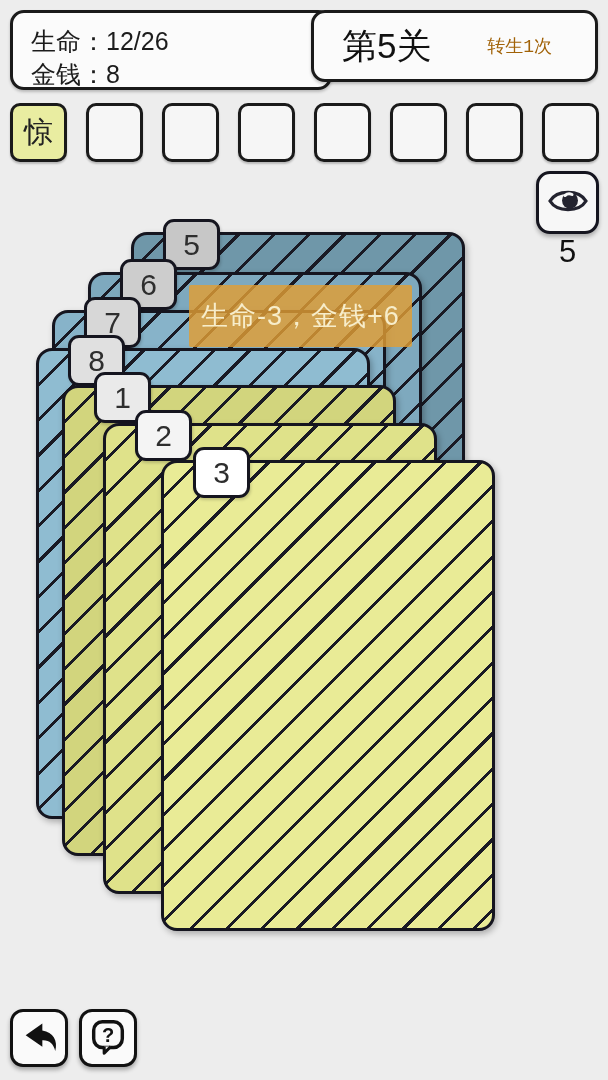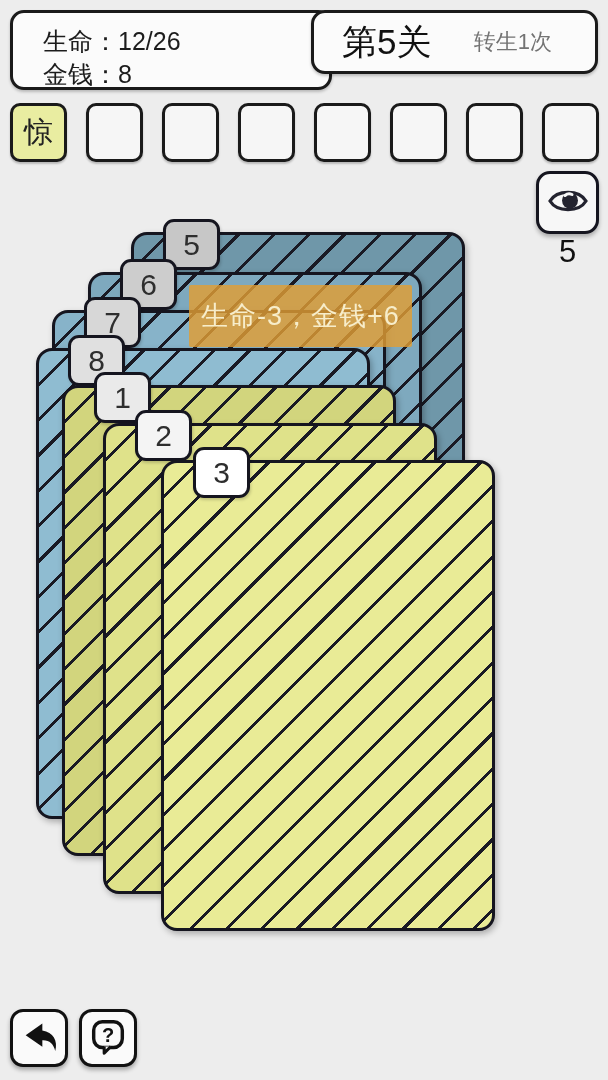--- a/index.html
+++ b/index.html
@@ -8,25 +8,25 @@
     background:#ededed;
     font-family:"Liberation Sans","DejaVu Sans",sans-serif;
     color:#1c1c1c;
   }
   
   .panel{
     position:absolute;box-sizing:border-box;
     background:#fbfbfb;border:3px solid #1a1a1a;border-radius:14px;
     box-shadow:0 2px 3px rgba(0,0,0,.22);
   }
-  .stats-panel{left:10px;top:10px;width:322px;height:80px;padding:10px 0 0 30px;}
+  .stats-panel{left:10px;top:10px;width:322px;height:80px;padding:10px 0 0 18px;}
   .stats-panel .stat-line{font-size:25px;line-height:30px;margin-top:3px;}
-  .level-panel{left:311px;top:10px;width:287px;height:64px;display:flex;align-items:center;padding:0 43px 0 28px;}
+  .level-panel{left:311px;top:10px;width:287px;height:72px;display:flex;align-items:center;padding:0 43px 0 28px;}
   .level-title{font-size:35px;color:#111;}
-  .rebirth-note{margin-left:auto;font-size:22px;color:#737373;}
+  .rebirth-note{margin-left:auto;font-size:18px;color:#a16207;font-family:Liberation Mono, monospace;}
   
   .slot-row{position:absolute;left:10px;top:103px;display:flex;gap:19px;}
   .slot{
     box-sizing:border-box;width:57px;height:59px;
     background:#f6f6f6;border:3px solid #1a1a1a;border-radius:10px;
     box-shadow:0 2px 2px rgba(0,0,0,.22);
     display:flex;align-items:center;justify-content:center;
     font-size:29px;color:#222;
   }
   

